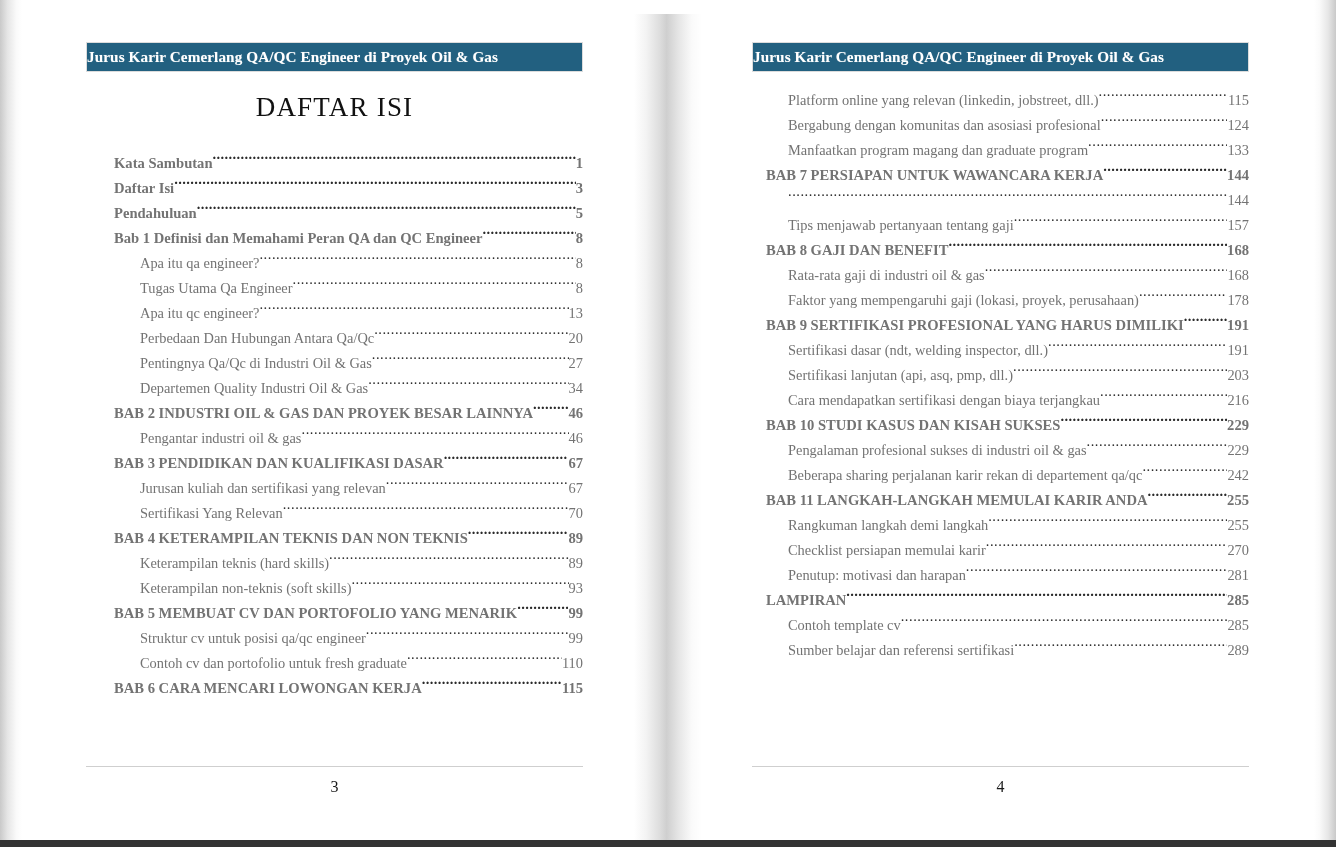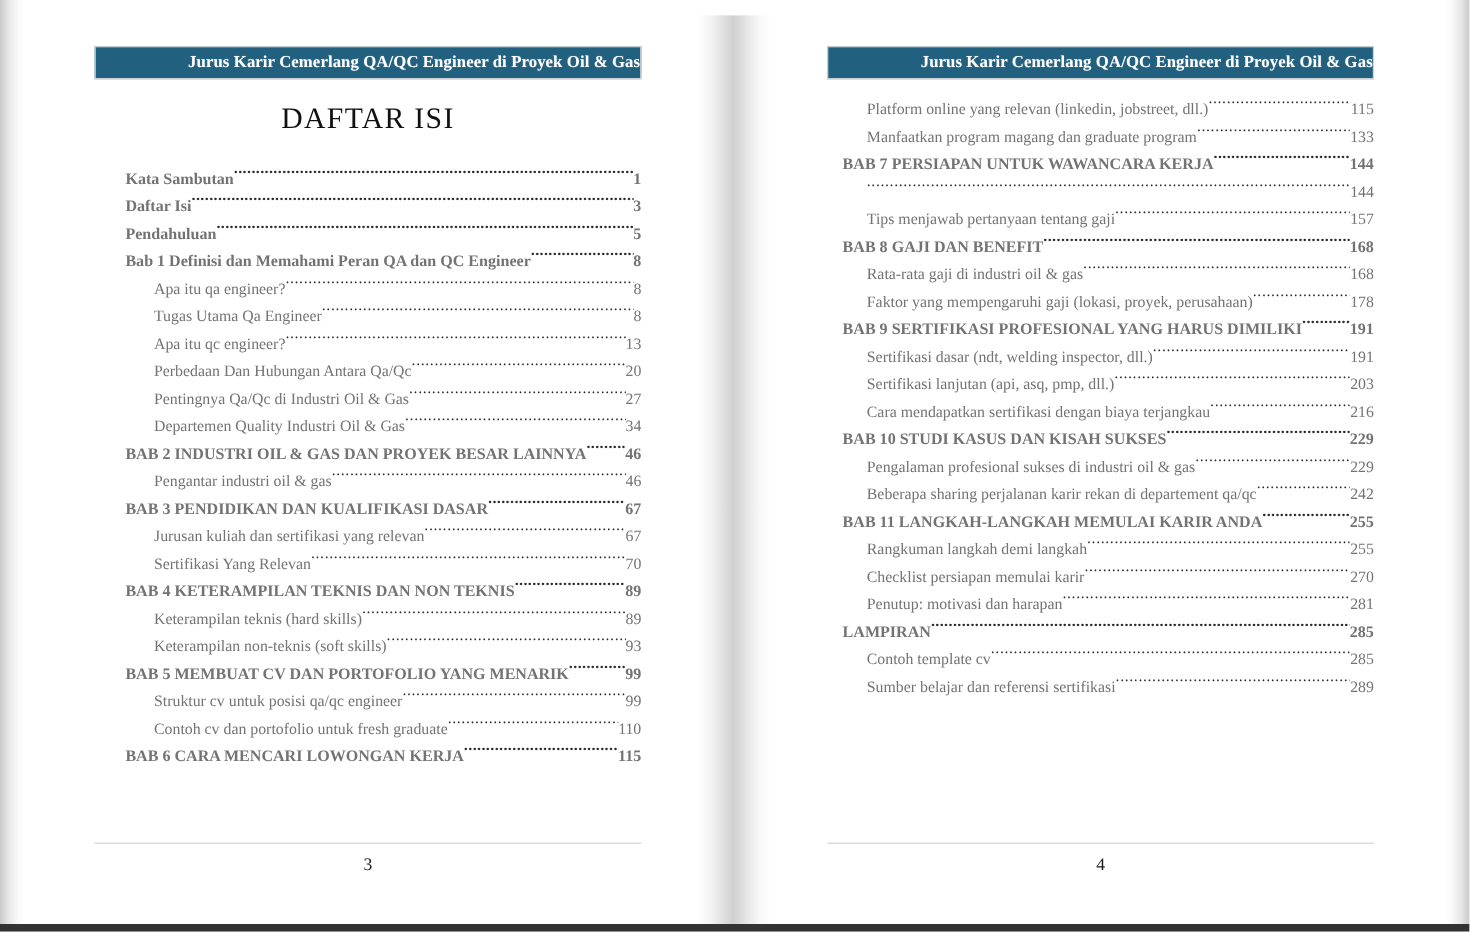--- a/index.html
+++ b/index.html
@@ -91,21 +91,21 @@
   .banner {
     position: absolute;
     top: 42px;
     left: 0;
     width: 497px;
     height: 30px;
     background: #226080;
     border: 1px solid #dcdcdc;
     display: flex;
     align-items: center;
-    justify-content: flex-end;
+    justify-content: flex-start;
   }
   .banner-text {
     color: #ffffff;
     font-family: "Liberation Serif", "DejaVu Serif", serif;
     font-weight: bold;
     font-size: 15.2px;
     letter-spacing: 0.1px;
     white-space: nowrap;
     text-shadow: 0 0 1px rgba(255,255,255,0.35);
   }
@@ -354,20 +354,25 @@
           <span class="banner-text">Jurus Karir Cemerlang QA/QC Engineer di Proyek Oil &amp; Gas</span>
         </div>
 
         <div class="toc toc-right" id="toc-right">
             <div class="toc-row lvl2">
               <span class="toc-label">Platform online yang relevan (linkedin, jobstreet, dll.)</span>
               <span class="toc-leader"></span>
               <span class="toc-page">115</span>
             </div>
             <div class="toc-row lvl2">
+              <span class="toc-label">Bergabung dengan komunitas dan asosiasi profesional</span>
+              <span class="toc-leader"></span>
+              <span class="toc-page">124</span>
+            </div>
+            <div class="toc-row lvl2">
               <span class="toc-label">Manfaatkan program magang dan graduate program</span>
               <span class="toc-leader"></span>
               <span class="toc-page">133</span>
             </div>
             <div class="toc-row lvl1">
               <span class="toc-label">BAB 7  PERSIAPAN UNTUK WAWANCARA KERJA</span>
               <span class="toc-leader"></span>
               <span class="toc-page">144</span>
             </div>
             <div class="toc-row lvl2">

